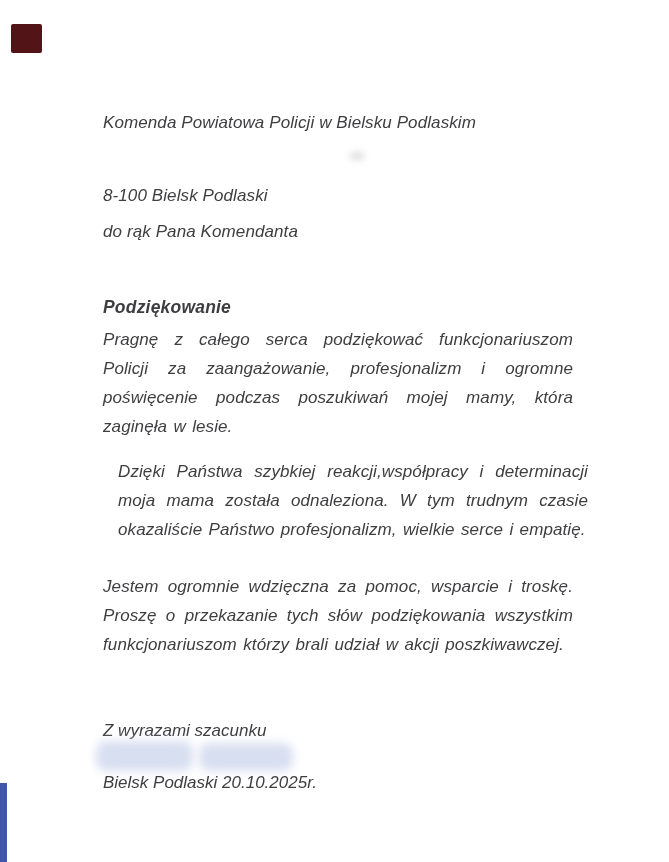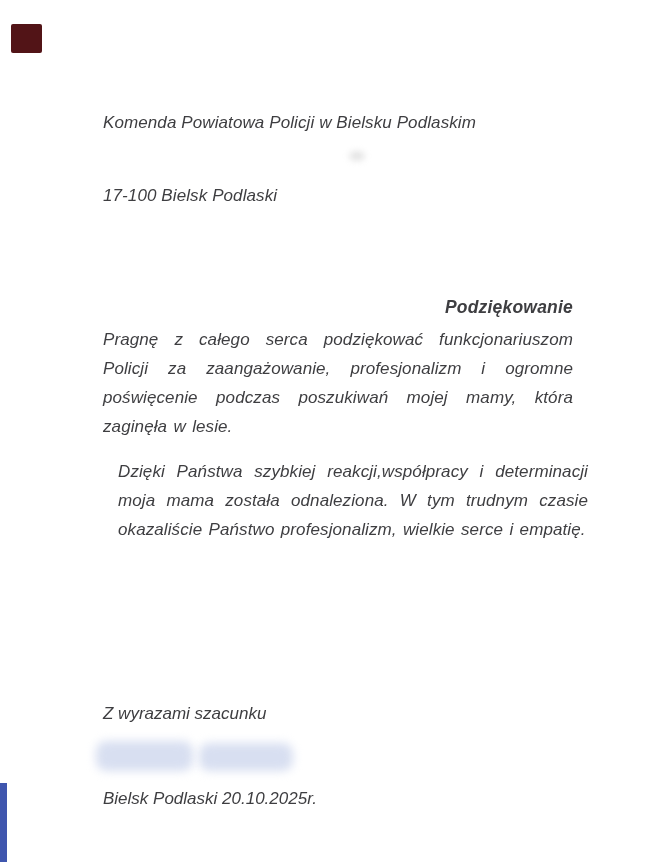--- a/index.html
+++ b/index.html
@@ -22,21 +22,21 @@
     width: 480px;
     font-style: italic;
     font-size: 17px;
     line-height: 21px;
     white-space: pre-wrap;
     letter-spacing: 0.1px;
   }
   .doc-title {
     left: 103px;
     width: 470px;
-    text-align: right;
+    text-align: left;
     font-style: italic;
     font-weight: bold;
     font-size: 17.5px;
     letter-spacing: 0.2px;
   }
   .para {
     left: 103px;
     width: 470px;
     font-style: italic;
     font-size: 17px;
@@ -83,27 +83,29 @@
 </head>
 <body>
 
 <div class="page" style="background-color: rgb(255, 255, 255);">
 
   <div class="abs corner-mark" style="background-color: rgb(82, 20, 23);"></div>
   <div class="abs edge-bar" style="background-color: rgb(63, 86, 174);"></div>
   <div class="abs smudge"></div>
 
   <div class="abs addr-line" style="top:112px">Komenda Powiatowa Policji w Bielsku Podlaskim</div>
-  <div class="abs addr-line" style="top:185px">17-100 Bielsk Podlaski</div>
+  <div class="abs addr-line" style="top:185px">8-100 Bielsk Podlaski</div>
+  <div class="abs addr-line" style="top:221px">do rąk Pana Komendanta</div>
 
   <div class="abs doc-title" style="top:297px">Podziękowanie</div>
 
   <p class="abs para" style="top:325px; margin:0;">Pragnę z całego serca podziękować funkcjonariuszom Policji za zaangażowanie, profesjonalizm i ogromne poświęcenie podczas poszukiwań mojej mamy, która zaginęła w lesie.</p>
   <p class="abs para" style="top:442px; margin:15px;">Dzięki Państwa szybkiej reakcji,współpracy i determinacji moja mama została odnaleziona. W tym trudnym czasie okazaliście Państwo profesjonalizm, wielkie serce i empatię.</p>
+  <p class="abs para" style="top:572px; margin:0;">Jestem ogromnie wdzięczna za pomoc, wsparcie i troskę. Proszę o przekazanie tych słów podziękowania wszystkim funkcjonariuszom którzy brali udział w akcji poszkiwawczej.</p>
 
-  <div class="abs closing-line" style="top:703px">Z wyrazami szacunku</div>
+  <div class="abs closing-line" style="top:720px">Z wyrazami szacunku</div>
 
   <div class="abs sig-blob" style="left: 96px; top: 741px; width: 97px; height: 30px; background-color: rgb(216, 223, 241);"></div>
   <div class="abs sig-blob" style="left: 199px; top: 743px; width: 94px; height: 28px; background-color: rgb(216, 223, 241);"></div>
 
-  <div class="abs date-line" style="top:788px">Bielsk Podlaski 20.10.2025r.</div>
+  <div class="abs date-line" style="top:772px">Bielsk Podlaski 20.10.2025r.</div>
 
 </div>
 
 </body></html>

